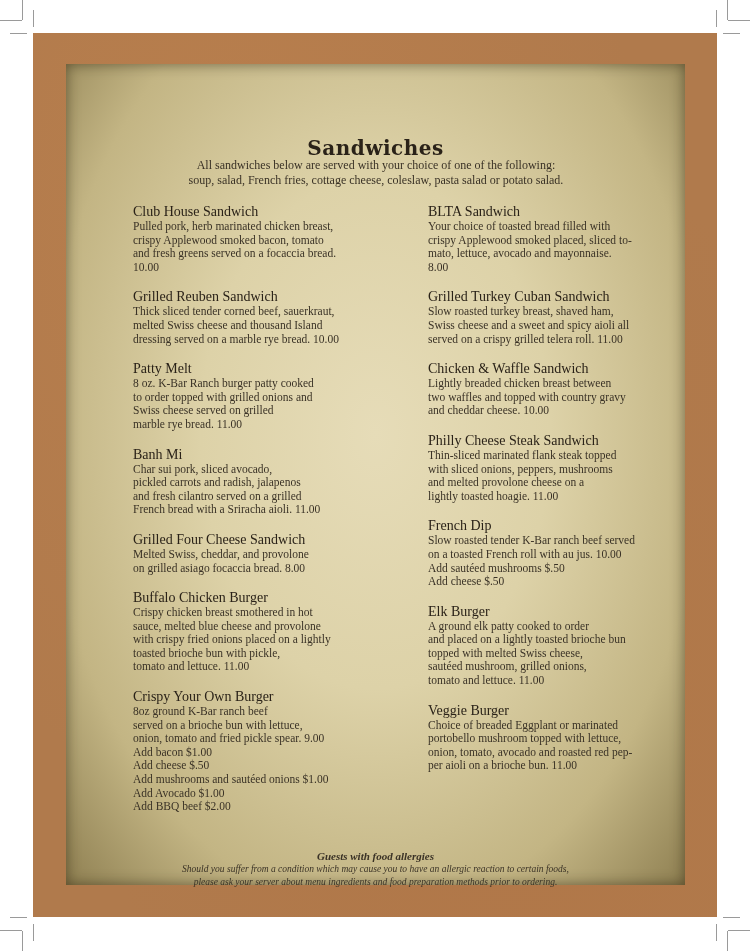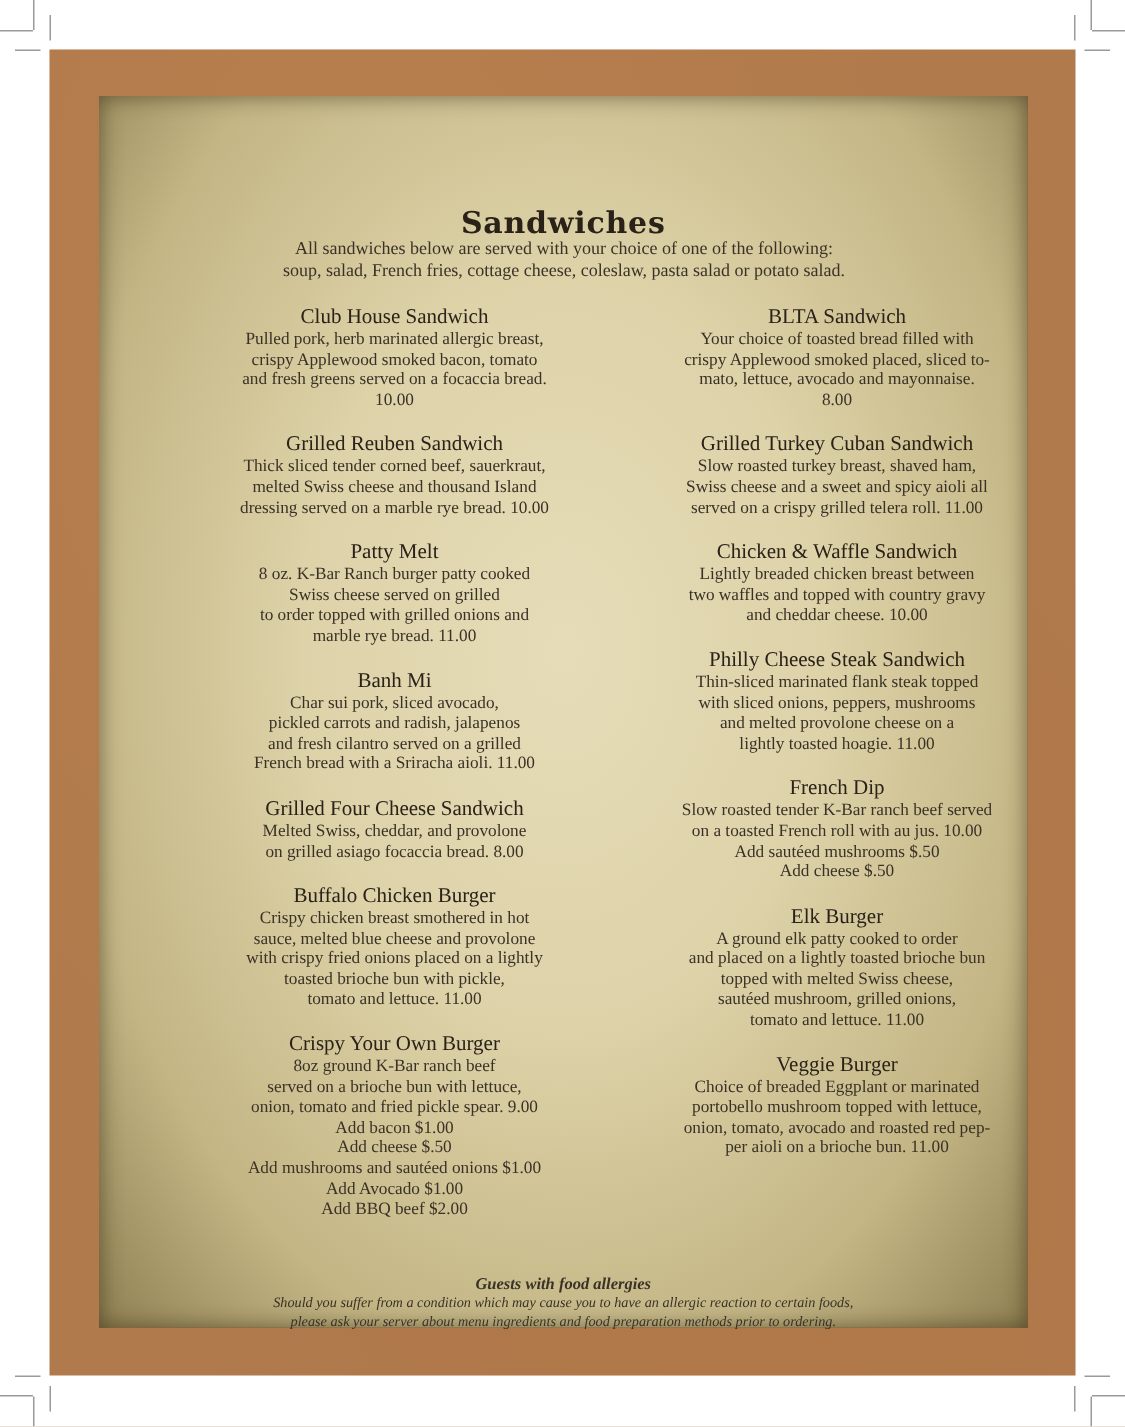--- a/index.html
+++ b/index.html
@@ -40,21 +40,21 @@
     .intro {
       position: absolute; left: 1px; right: 0; top: 94px;
       text-align: center;
       font-family: "Liberation Serif", serif;
       font-size: 12px; line-height: 15px;
       color: #3a3226;
     }
 
     .col {
       position: absolute; top: 140px; width: 260px;
-      text-align: center;
+      text-align: left;
       font-family: "Liberation Serif", serif;
       color: #3a3226;
     }
     .col.left { left: 67px; }
     .col.right { left: 362px; }
 
     .item { margin-bottom: 15px; }
     .item-name {
       font-family: "Liberation Serif", serif;
       font-size: 14px; line-height: 16px;
@@ -100,36 +100,36 @@
 
     <div class="title">Sandwiches</div>
     <div class="intro">
       <div>All sandwiches below are served with your choice of one of the following:</div>
       <div>soup, salad, French fries, cottage cheese, coleslaw, pasta salad or potato salad.</div>
     </div>
 
     <div class="col left" id="col-left">
         <div class="item">
           <div class="item-name">Club House Sandwich</div>
-          <div class="item-line">Pulled pork, herb marinated allergic breast,</div>
+          <div class="item-line">Pulled pork, herb marinated chicken breast,</div>
           <div class="item-line">crispy Applewood smoked bacon, tomato</div>
           <div class="item-line">and fresh greens served on a focaccia bread.</div>
           <div class="item-line">10.00</div>
         </div>
         <div class="item">
           <div class="item-name">Grilled Reuben Sandwich</div>
           <div class="item-line">Thick sliced tender corned beef, sauerkraut,</div>
           <div class="item-line">melted Swiss cheese and thousand Island</div>
           <div class="item-line">dressing served on a marble rye bread. 10.00</div>
         </div>
         <div class="item">
           <div class="item-name">Patty Melt</div>
           <div class="item-line">8 oz. K-Bar Ranch burger patty cooked</div>
+          <div class="item-line">to order topped with grilled onions and</div>
           <div class="item-line">Swiss cheese served on grilled</div>
-          <div class="item-line">to order topped with grilled onions and</div>
           <div class="item-line">marble rye bread. 11.00</div>
         </div>
         <div class="item">
           <div class="item-name">Banh Mi</div>
           <div class="item-line">Char sui pork, sliced avocado,</div>
           <div class="item-line">pickled carrots and radish, jalapenos</div>
           <div class="item-line">and fresh cilantro served on a grilled</div>
           <div class="item-line">French bread with a Sriracha aioli. 11.00</div>
         </div>
         <div class="item">

